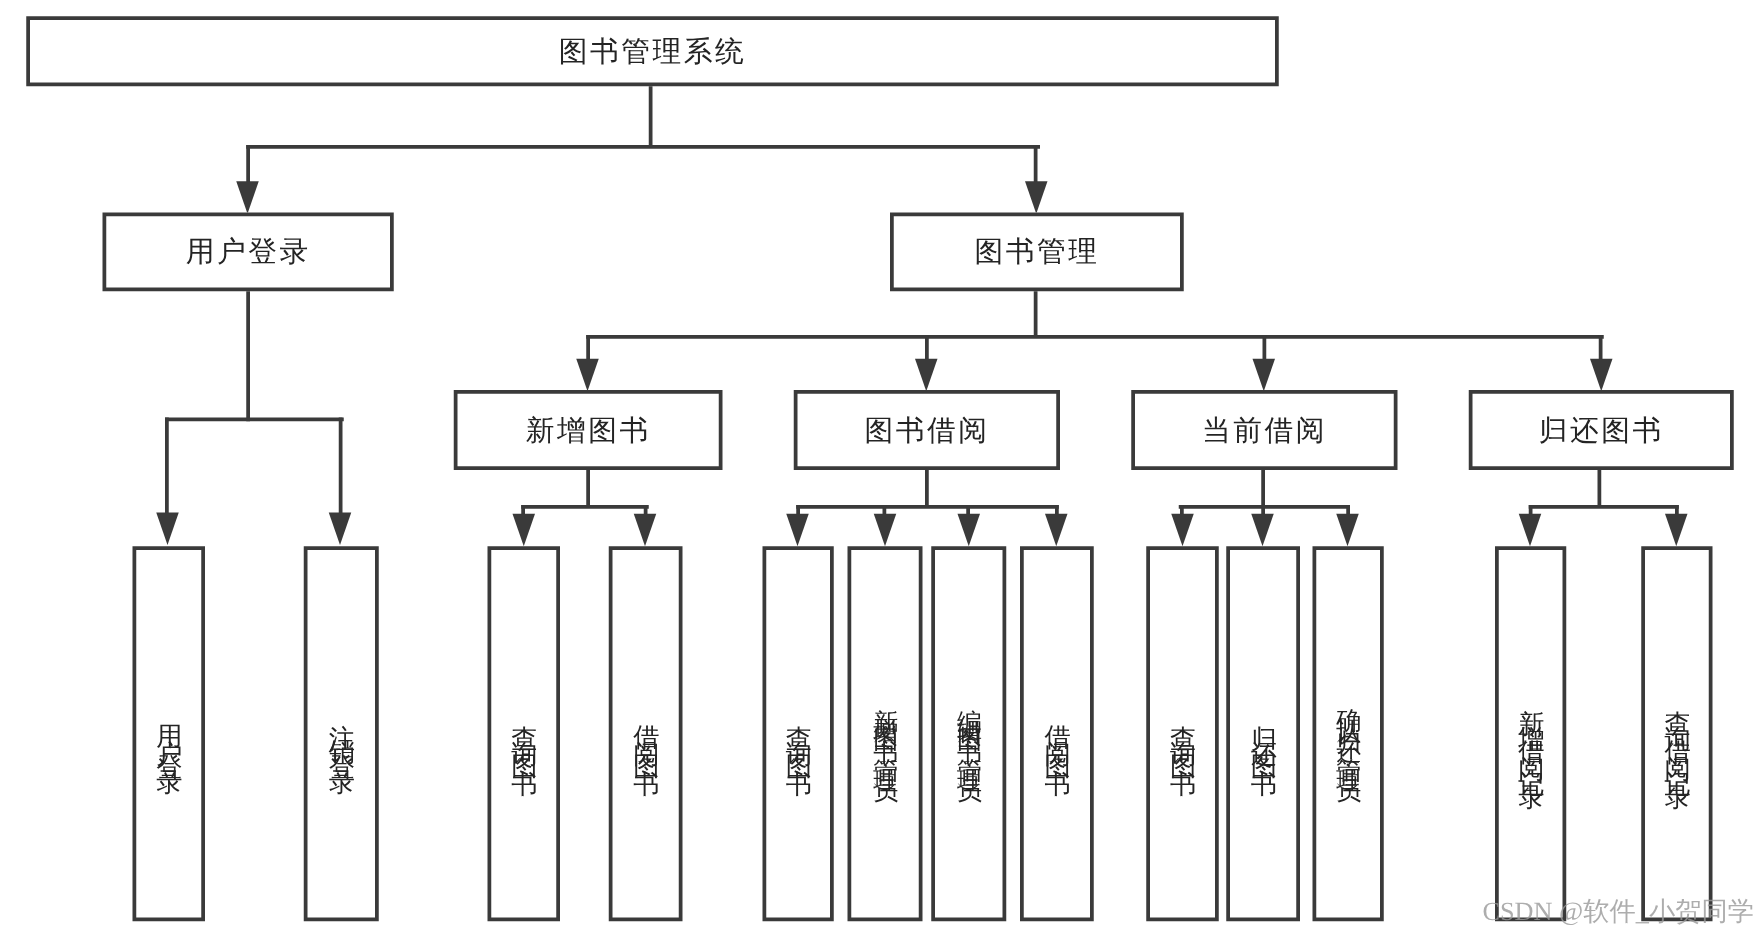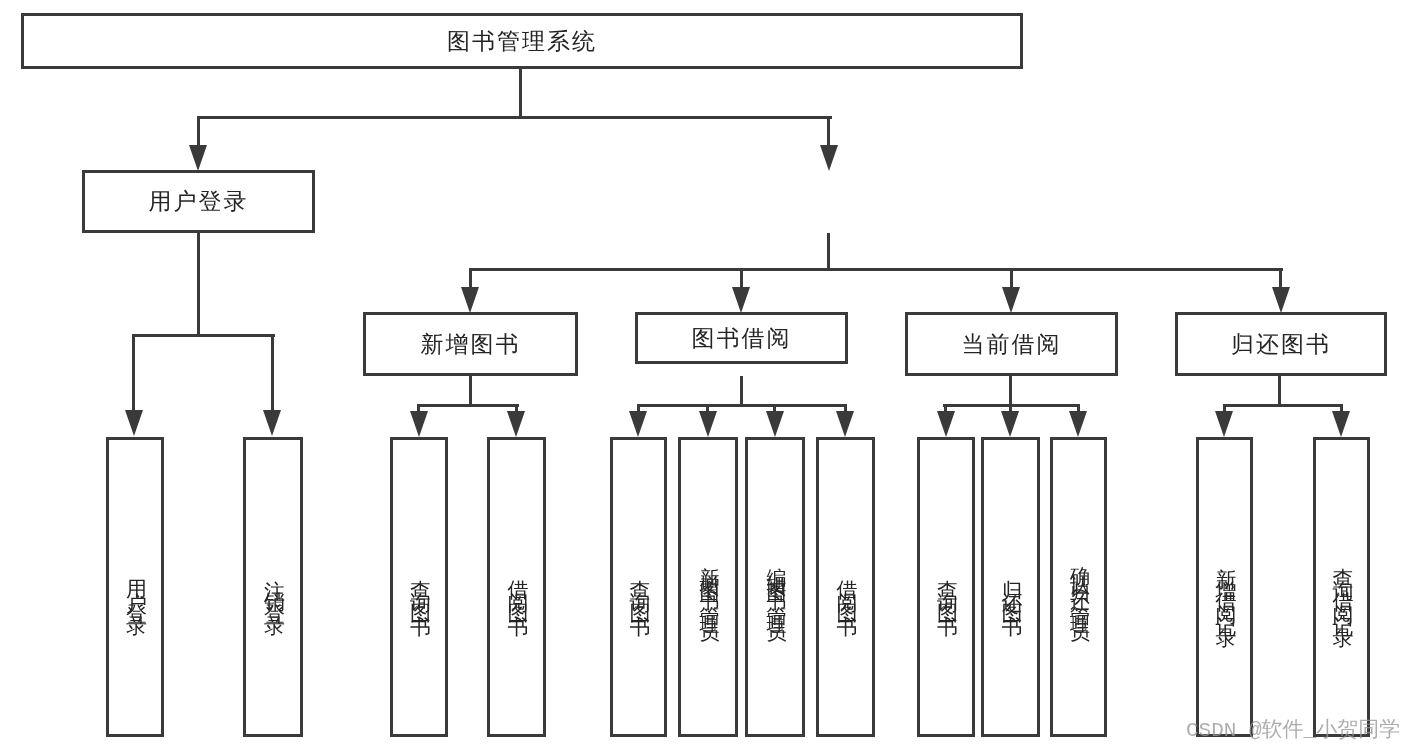--- a/index.html
+++ b/index.html
@@ -7,21 +7,21 @@
     --text:#242424;
     --wm:#999999;
     --bg:#ffffff;
   }
   html,body{margin:0;padding:0;background:var(--bg);}
   .canvas{
     position:relative;
     width:1405px;height:747px;
     background:var(--bg);
     overflow:hidden;
-    font-family:Liberation Mono, monospace;
+    font-family:Liberation Serif, serif;
     text-align:center;
   }
   .box{
     position:absolute;
     box-sizing:border-box;
     border:3px solid var(--line);
     background:var(--bg);
     display:flex;
     align-items:center;
     justify-content:center;
@@ -76,20 +76,23 @@
 
   <div class="ln" style="left:519px;top:69px;width:3px;height:48px;"></div>
   <div class="ln" style="left:197px;top:116px;width:635px;height:3px;"></div>
   <div class="ln" style="left:197px;top:116px;width:3px;height:31px;"></div>
   <div class="ln" style="left:827px;top:116px;width:3px;height:31px;"></div>
   <div class="arr" style="left:189px;top:145px;"></div>
   <div class="arr" style="left:820px;top:145px;"></div>
 
   <div class="box" style="left:82px;top:170px;width:233px;height:63px;">
     <span class="htext">用户登录</span>
+  </div>
+  <div class="box" style="left:712px;top:170px;width:235px;height:63px;">
+    <span class="htext">图书管理</span>
   </div>
 
   <div class="ln" style="left:197px;top:233px;width:3px;height:104px;"></div>
   <div class="ln" style="left:132px;top:334px;width:143px;height:3px;"></div>
   <div class="ln" style="left:132px;top:334px;width:3px;height:78px;"></div>
   <div class="ln" style="left:271px;top:334px;width:3px;height:78px;"></div>
   <div class="arr" style="left:125px;top:410px;"></div>
   <div class="arr" style="left:263px;top:410px;"></div>
 
   <div class="ln" style="left:827px;top:233px;width:3px;height:37px;"></div>
@@ -99,21 +102,21 @@
   <div class="ln" style="left:1010px;top:268px;width:3px;height:22px;"></div>
   <div class="ln" style="left:1279px;top:268px;width:3px;height:22px;"></div>
   <div class="arr" style="left:461px;top:287px;"></div>
   <div class="arr" style="left:732px;top:287px;"></div>
   <div class="arr" style="left:1002px;top:287px;"></div>
   <div class="arr" style="left:1272px;top:287px;"></div>
 
   <div class="box" style="left:363px;top:312px;width:215px;height:64px;">
     <span class="htext">新增图书</span>
   </div>
-  <div class="box" style="left:635px;top:312px;width:213px;height:52px;">
+  <div class="box" style="left:635px;top:312px;width:213px;height:64px;">
     <span class="htext">图书借阅</span>
   </div>
   <div class="box" style="left:905px;top:312px;width:213px;height:64px;">
     <span class="htext">当前借阅</span>
   </div>
   <div class="box" style="left:1175px;top:312px;width:212px;height:64px;">
     <span class="htext">归还图书</span>
   </div>
 
   <div class="ln" style="left:469px;top:376px;width:3px;height:30px;"></div>

